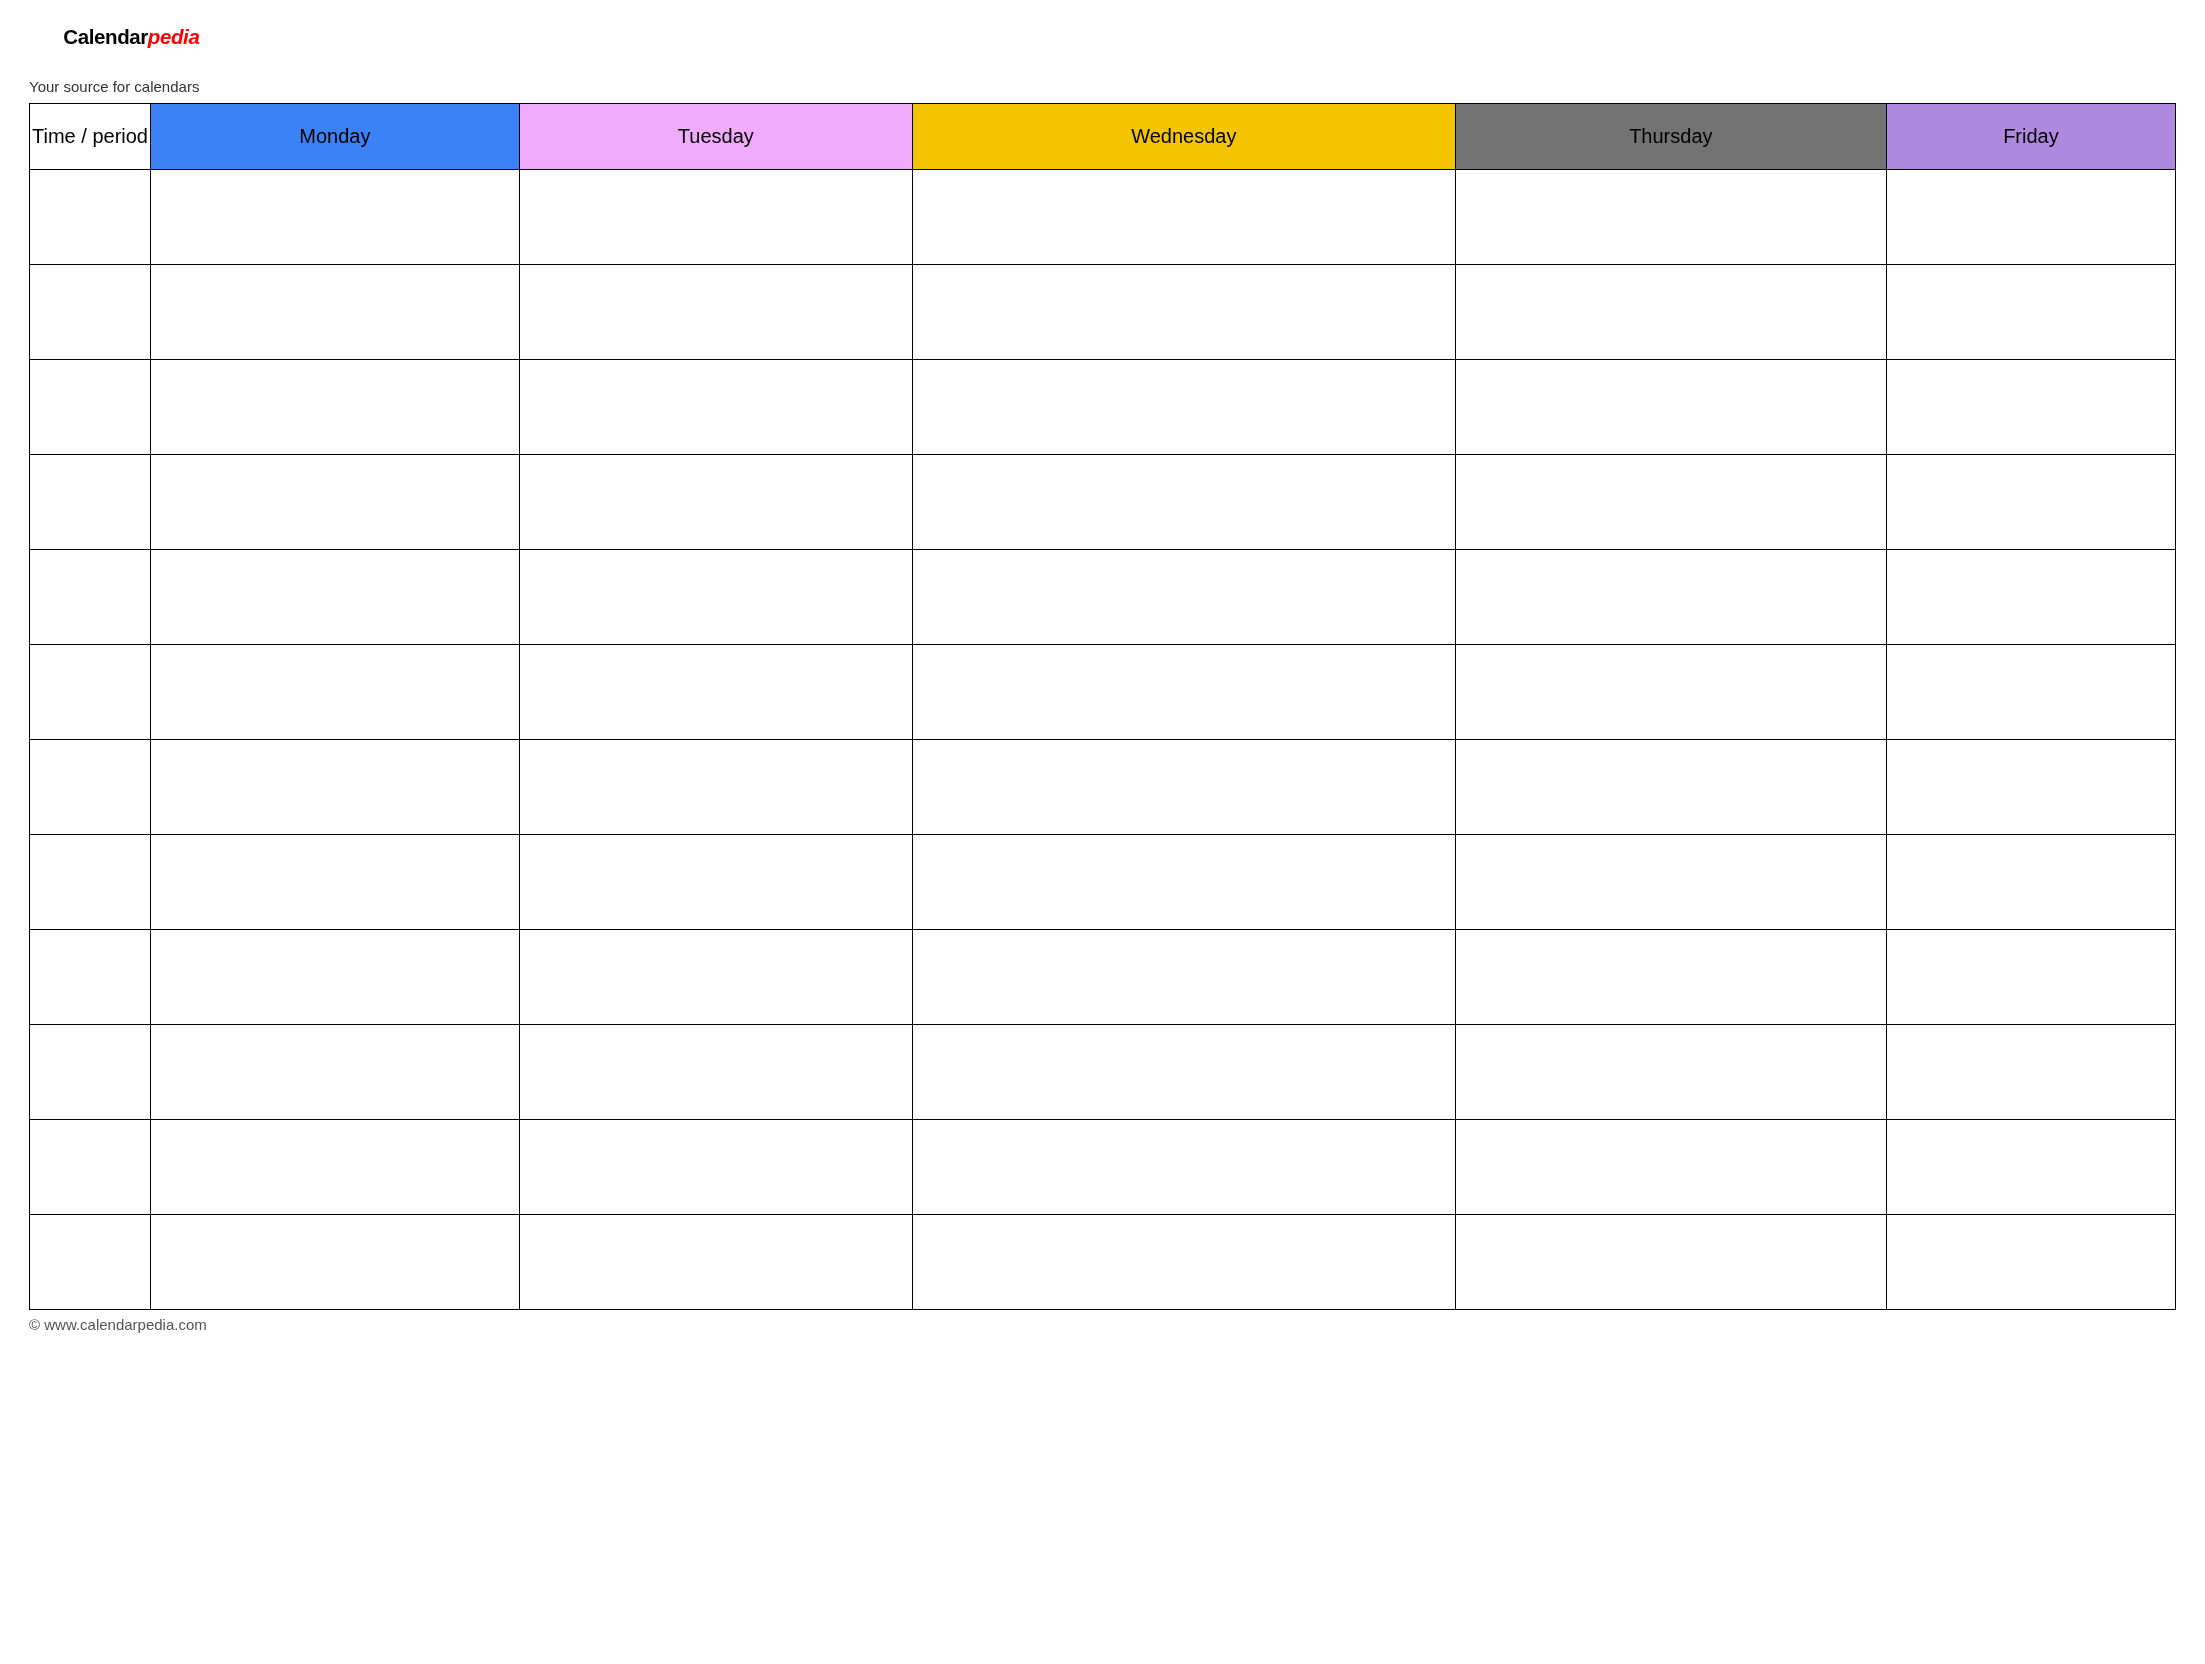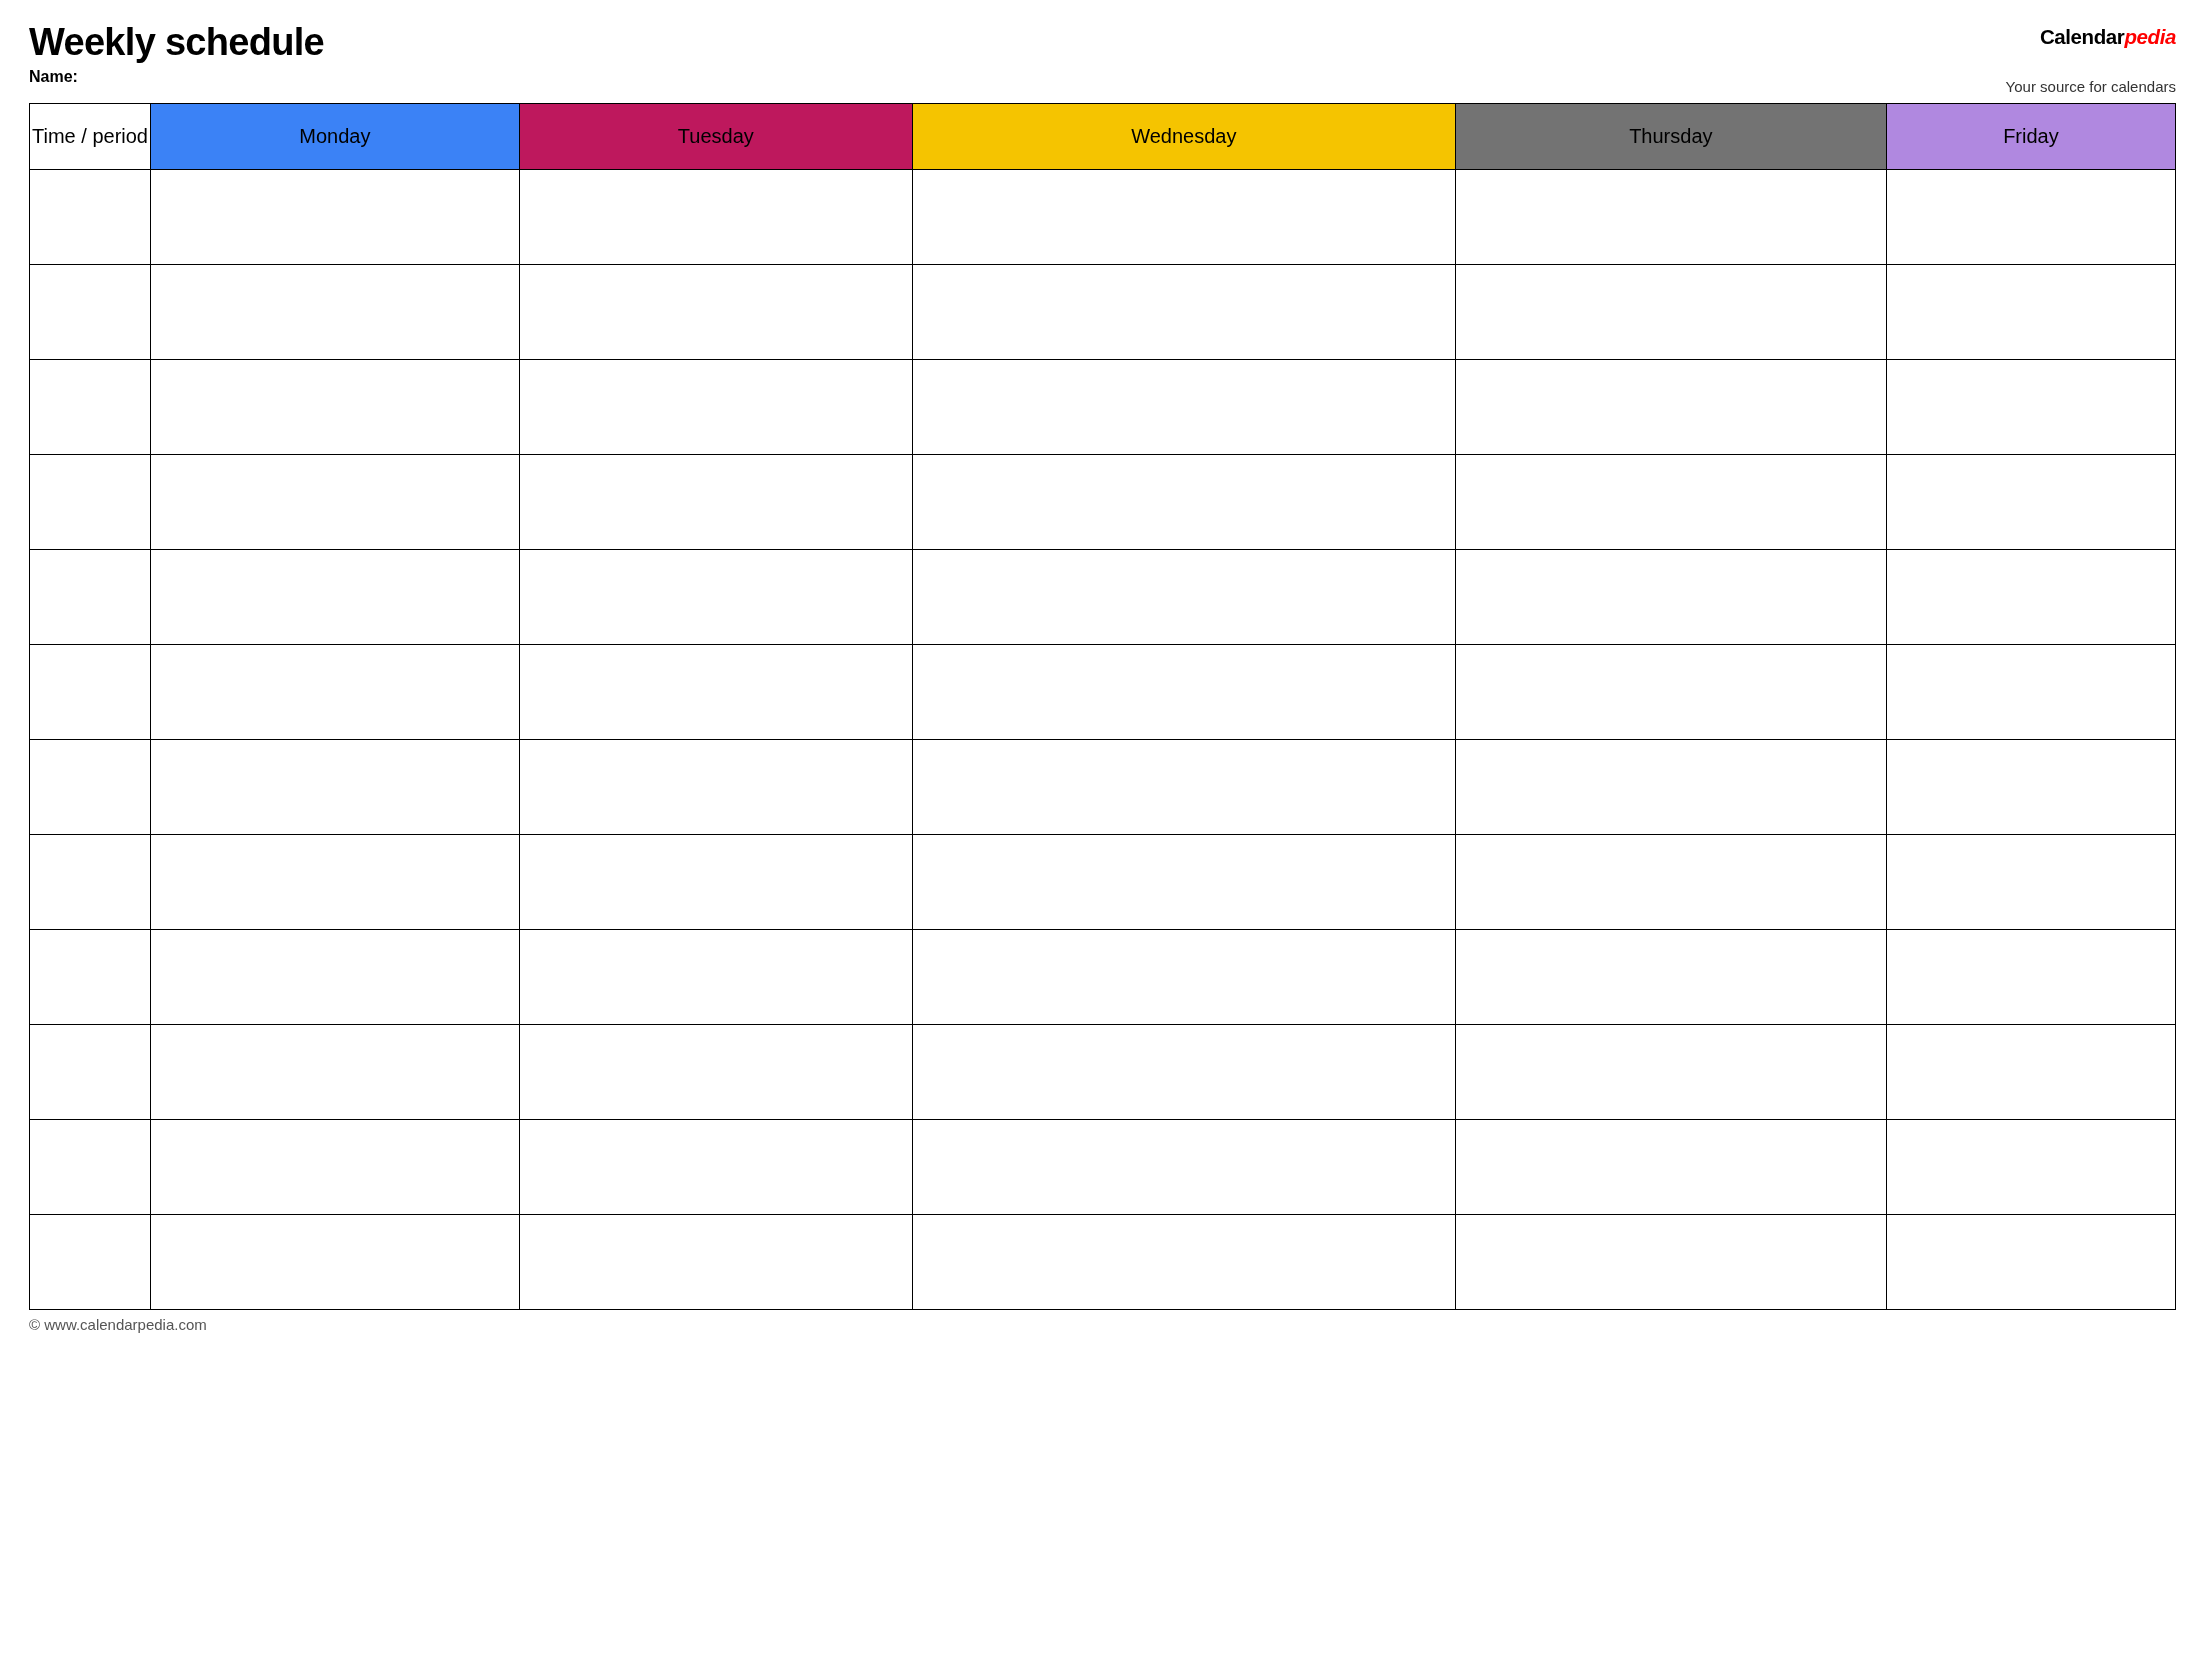--- a/index.html
+++ b/index.html
@@ -104,21 +104,21 @@
       border-top: 1.5px solid #000000;
       border-left: 1.5px solid #000000;
     }
 
     .th-monday {
       background: #3b82f6;
       color: #000000;
     }
 
     .th-tuesday {
-      background: #be185d;
+      background: #f0abfc;
       color: #000000;
     }
 
     .th-wednesday {
       background: #f5c400;
       color: #000000;
     }
 
     .th-thursday {
       background: #737373;
@@ -137,24 +137,20 @@
     .footer {
       margin-top: 5.9px;
       font-size: 15px;
       color: #555555;
     }
   </style>
 </head>
 <body>
 
 <div class="page-header">
-  <div class="title-section">
-    <h1 class="main-title">Weekly schedule</h1>
-    <div class="name-label">Name:</div>
-  </div>
   <div class="logo-section">
     <div class="logo-text">
       <span class="black">Calendar</span><span class="red">pedia</span>
     </div>
     <div class="logo-subtitle">Your source for calendars</div>
   </div>
 </div>
 
 <table class="schedule-table">
   <thead>

